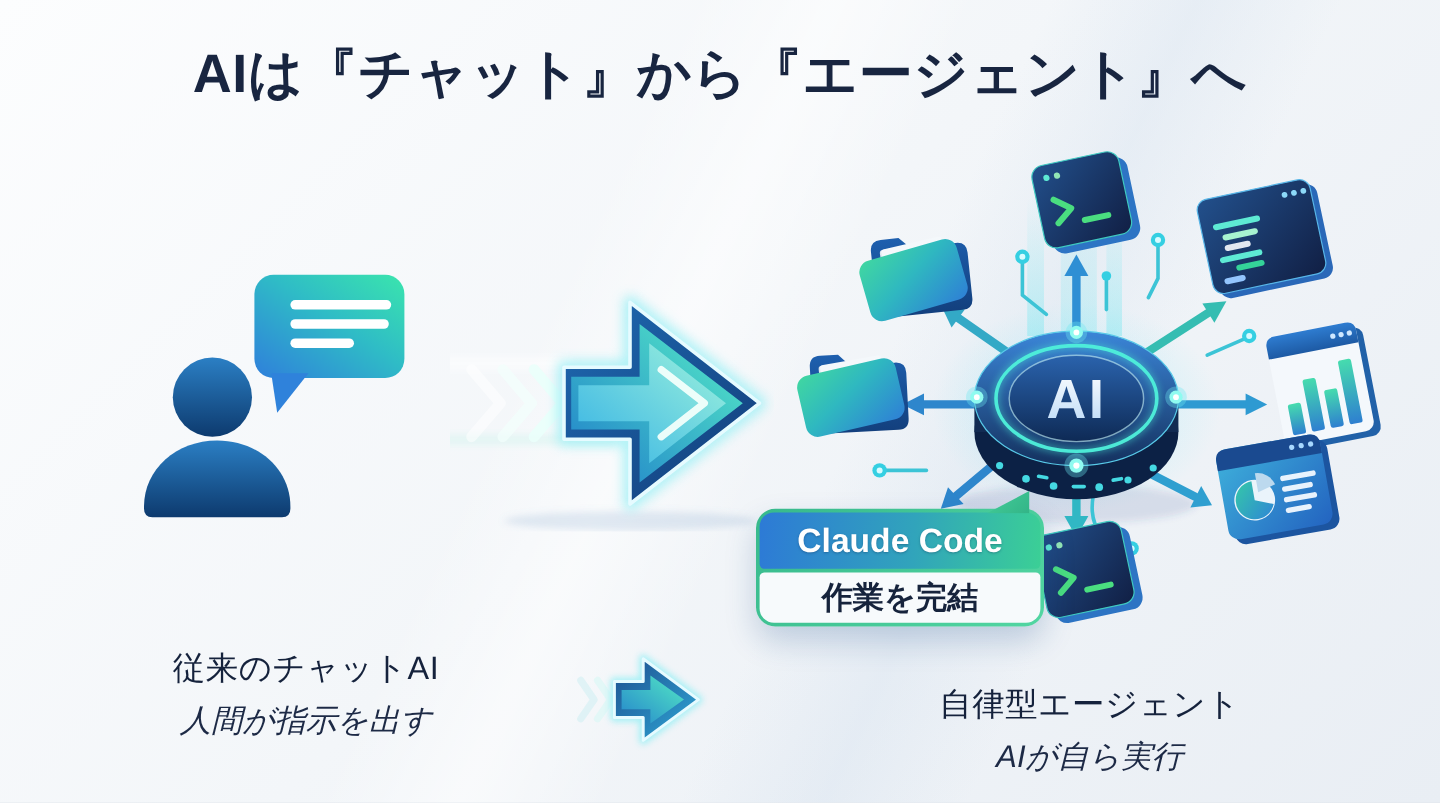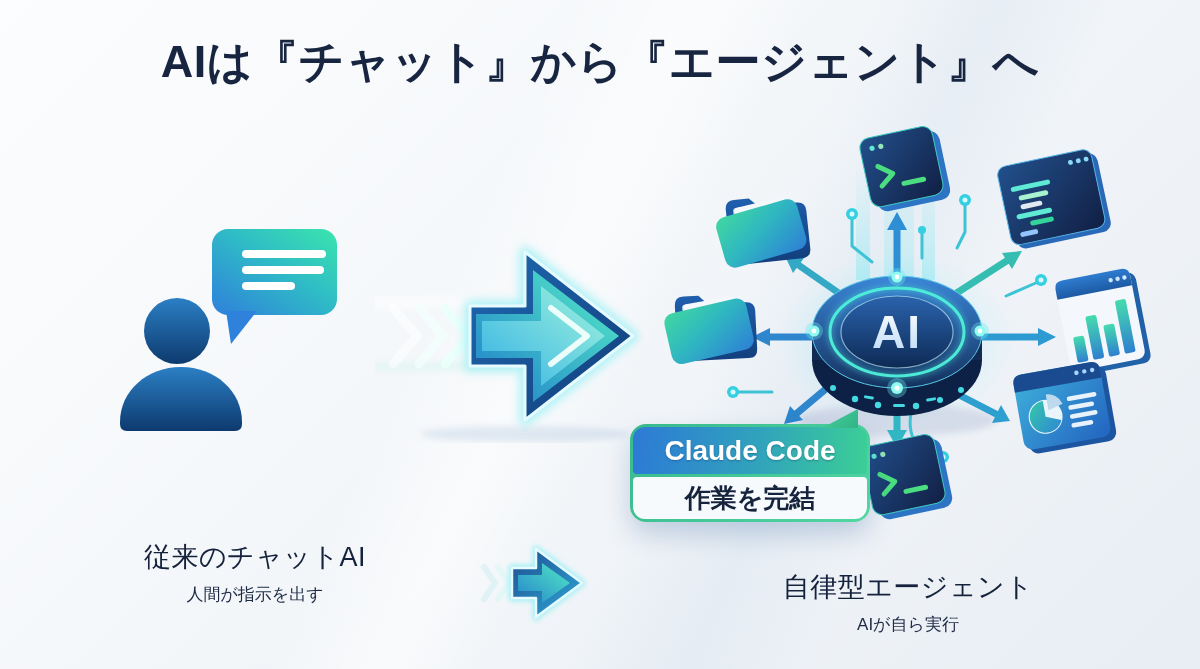--- a/index.html
+++ b/index.html
@@ -16,21 +16,21 @@
   }
   .abs{position:absolute;}
   .title{
     position:absolute;top:32px;left:0;width:100%;text-align:center;
     font-size:45px;font-weight:800;color:#182540;letter-spacing:.5px;
   }
   .caption{position:absolute;text-align:center;}
   .caption-left{left:55px;top:539px;width:400px;}
   .caption-right{left:698px;top:539px;width:420px;margin-top:30px;}
   .cap-title{font-size:27px;font-weight:400;color:#15223c;letter-spacing:.5px;}
-  .cap-sub{font-size:17px;font-weight:500;color:#1d2a46;margin-top:8px;}
+  .cap-sub{font-size:26px;font-weight:500;color:#1d2a46;margin-top:8px;font-style:italic;}
   .badge{
     position:absolute;left:618px;top:424px;width:234px;border-radius:16px;
     background:linear-gradient(135deg,#37b98c,#52d6a2);padding:3px;
     box-shadow:0 12px 26px rgba(23,74,138,.22);
     margin-left:12px;
   }
   .badge-tail{
     position:absolute;top:-15px;right:12px;width:36px;height:19px;
     background:linear-gradient(135deg,#44cf9a,#33b487);
     clip-path:polygon(100% 0,0 100%,100% 100%);

